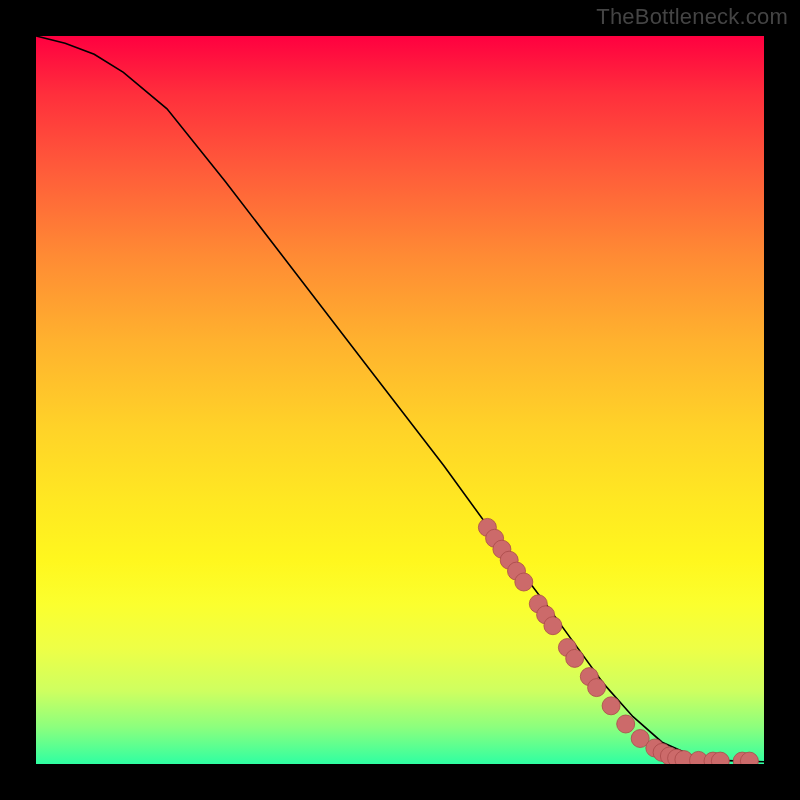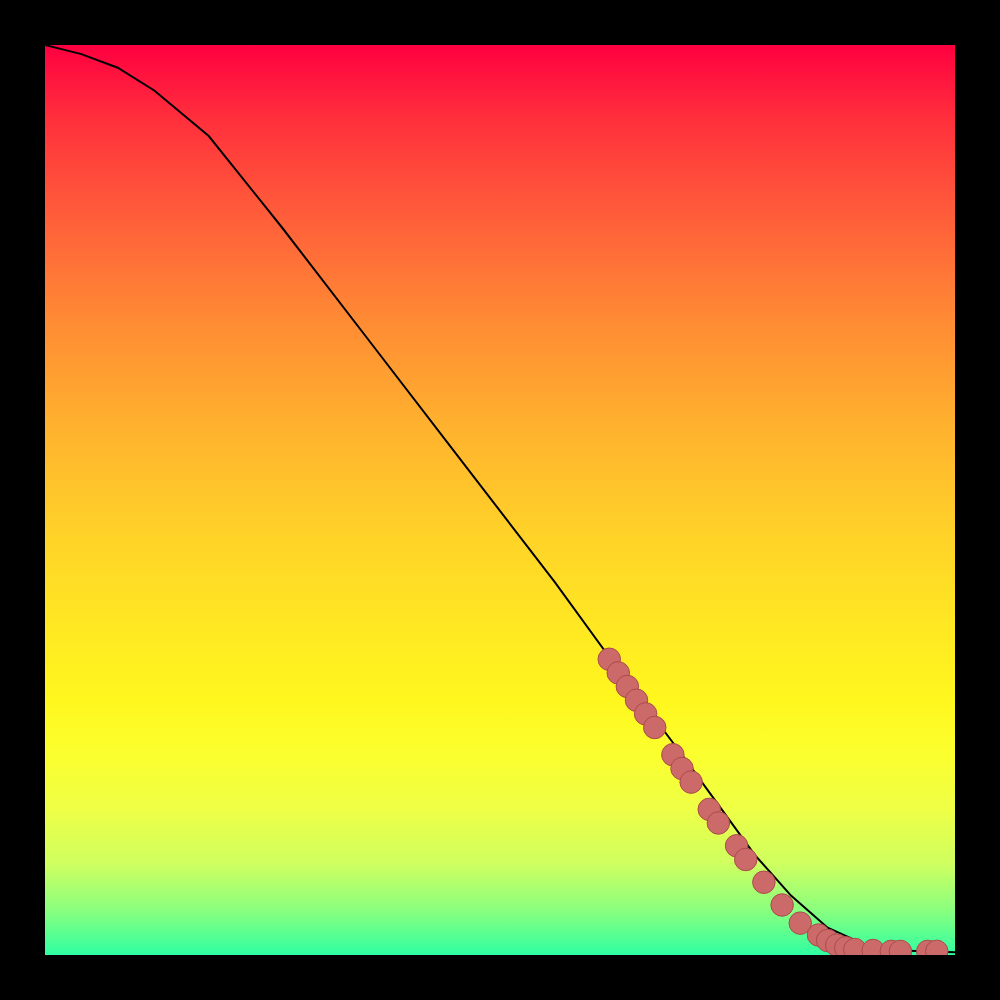--- a/index.html
+++ b/index.html
@@ -67,20 +67,21 @@
     width: 728px;
     height: 728px;
     z-index: 20;
   }
 </style>
 </head>
 <body>
 
 <div class="frame">
 
+  <div class="watermark">TheBottleneck.com</div>
 
   <div class="plot">
 
     <svg class="curve" viewBox="0 0 728 728" preserveAspectRatio="none">
       <path id="curve-path" fill="none" stroke="#000000" stroke-width="1.6" d="M0.0 0.0 L29.1 7.3 L58.2 18.2 L87.4 36.4 L131.0 72.8 L189.3 145.6 L262.1 240.2 L334.9 334.9 L407.7 429.5 L465.9 509.6 L509.6 567.8 L538.7 607.9 L567.8 647.9 L597.0 680.7 L626.1 706.2 L655.2 719.3 L684.3 724.4 L728.0 725.8"></path>
     </svg>
 
     <svg class="points" viewBox="0 0 728 728" preserveAspectRatio="none">
       <g id="points-group">
           <circle cx="451.4" cy="491.4" r="9" fill="#cc6a6a" stroke="#aa4a4a" stroke-width="0.8"></circle>

